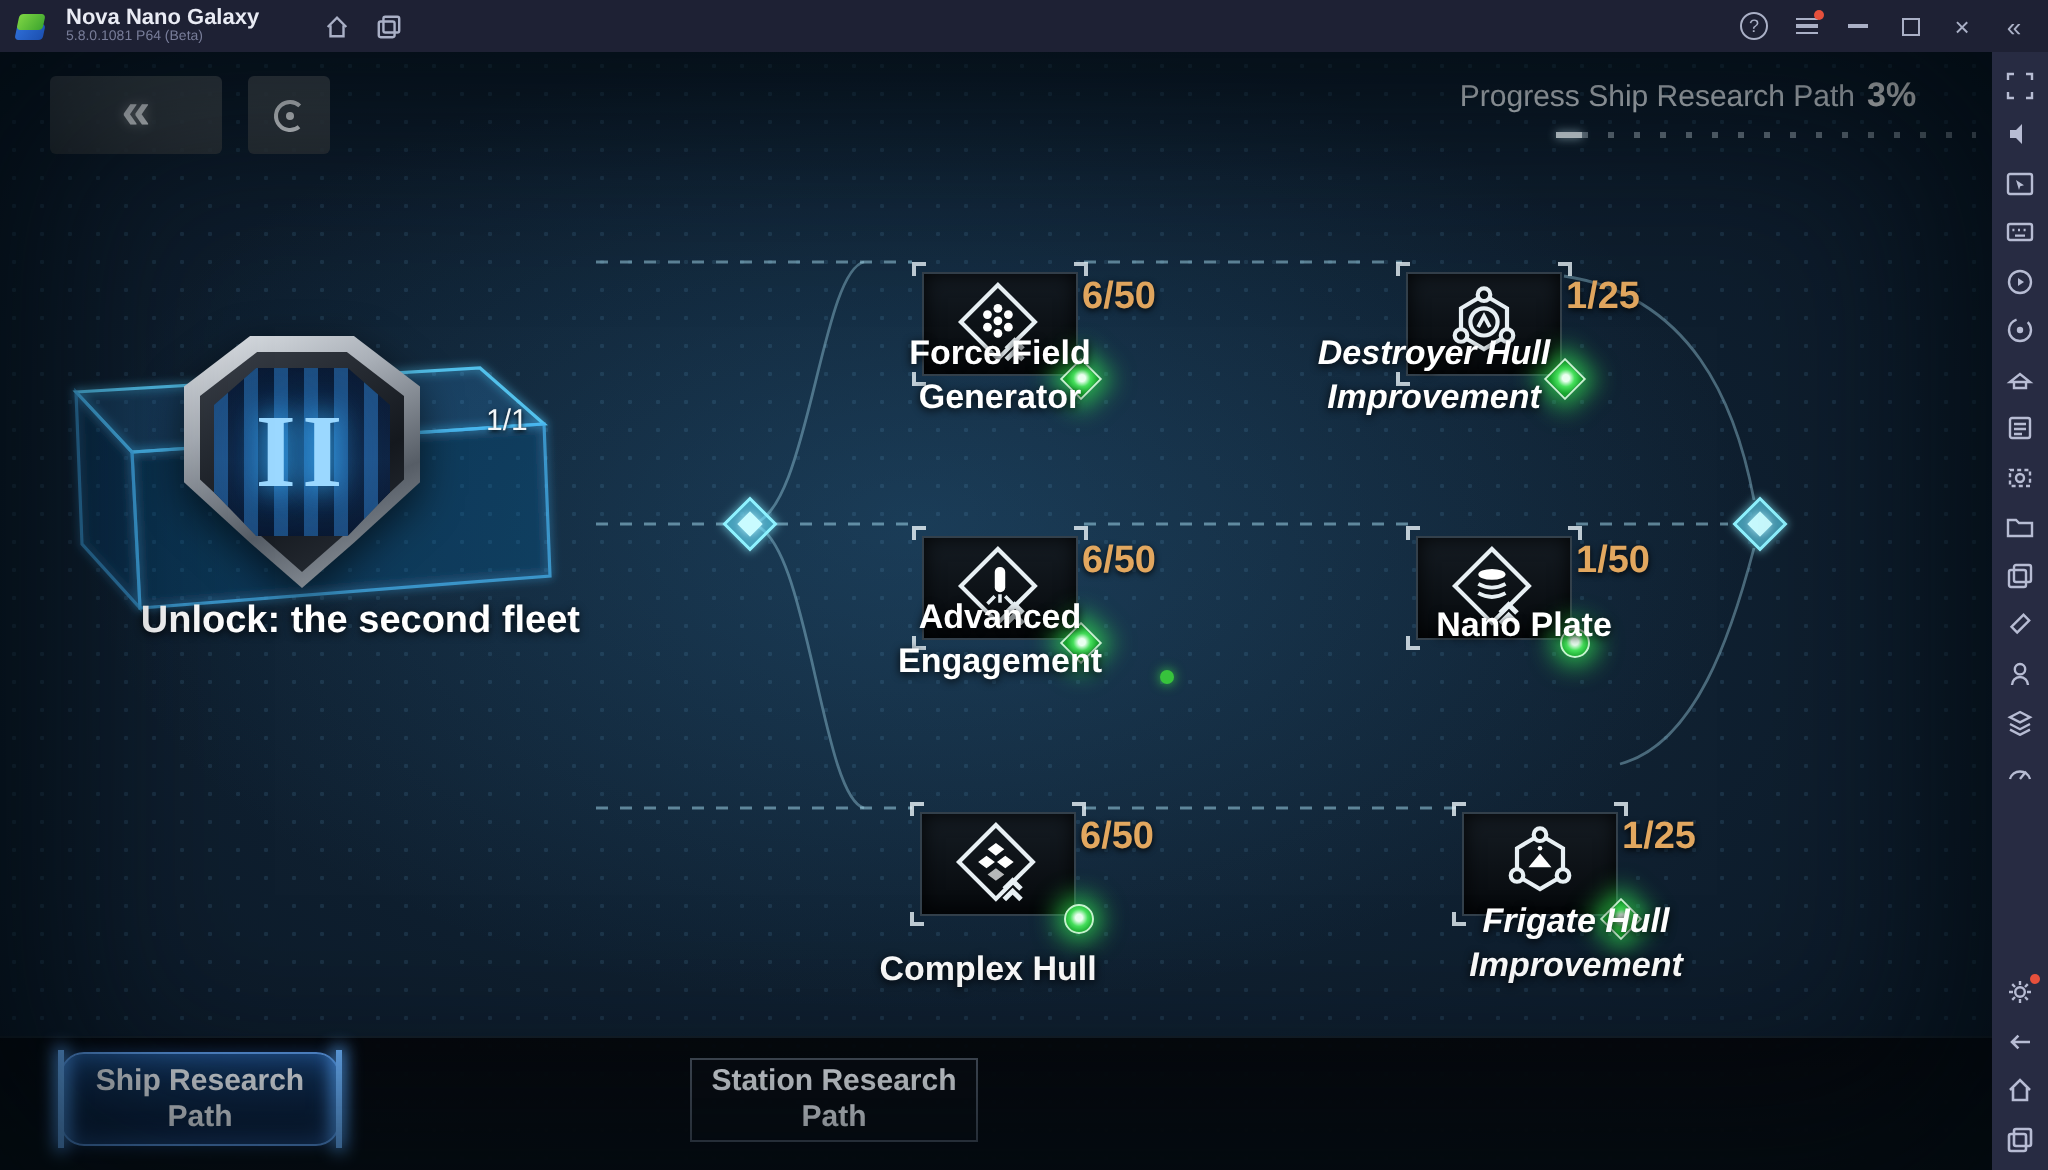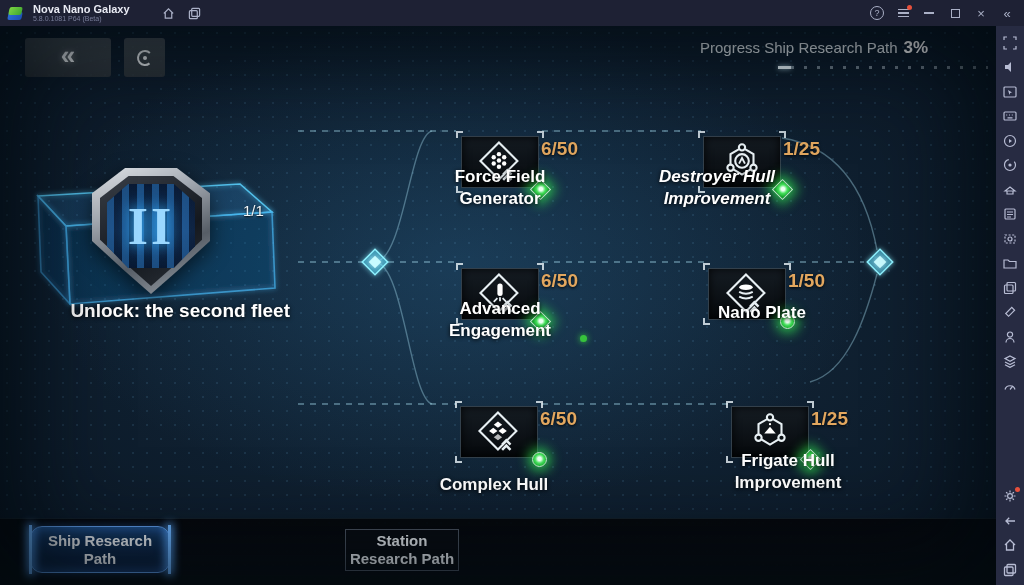--- a/index.html
+++ b/index.html
@@ -51,21 +51,21 @@
   
   .btn-back { position:absolute; left:25px; top:12px; width:86px; height:39px;
     background:linear-gradient(180deg, rgba(74,82,88,.85), rgba(47,53,58,.85)); border-radius:3px;
     display:flex; align-items:center; justify-content:center; cursor:pointer; }
   .btn-back span { font-size:26px; font-weight:bold; color:#e7ebee; text-shadow:0 0 6px rgba(255,255,255,.4); margin-top:-4px; }
   .btn-refresh { position:absolute; left:124px; top:12px; width:41px; height:39px;
     background:linear-gradient(180deg, rgba(74,82,88,.85), rgba(47,53,58,.85)); border-radius:3px;
     display:flex; align-items:center; justify-content:center; cursor:pointer; }
 
   
-  .progress-wrap { position:absolute; top:12px; left:700px; width:288px; text-align:left; }
+  .progress-wrap { position:absolute; top:12px; left:700px; width:288px; text-align:center; }
   .progress-label { font-size:15px; color:#dfe5ea; }
   .progress-value { font-size:17px; font-weight:bold; color:#ffffff; margin-left:6px; }
   .progress-bar { position:absolute; top:40px; left:778px; width:210px; height:3px;
     background:repeating-linear-gradient(90deg, rgba(220,235,245,.45) 0 3px, rgba(0,0,0,0) 3px 13px); }
   .progress-bar .fill { position:absolute; left:0; top:0; width:13px; height:3px; background:#e8f4fa; box-shadow:0 0 5px rgba(200,240,255,.8); }
 
   
   .emblem { position:absolute; left:92px; top:142px; width:118px; height:126px; filter:drop-shadow(0 6px 10px rgba(0,0,0,.6)); }
   .em-outer { position:absolute; inset:0; clip-path:polygon(28% 0,72% 0,100% 20%,100% 58%,72% 82%,50% 100%,28% 82%,0 58%,0 20%);
     background:linear-gradient(155deg,#e2e6ea 0%,#aab0b8 30%,#565d66 65%,#8a9199 90%); }
@@ -112,21 +112,21 @@
   .tab { position:absolute; display:flex; align-items:center; justify-content:center; text-align:center;
     font-size:15px; font-weight:bold; color:#e9edf2; line-height:1.2; cursor:pointer; }
   .tab-inactive { background:rgba(10,14,20,.82); border:1px solid #49525f; }
   .tab-active { background:linear-gradient(180deg,#12355e,#0a1a33);
     border:1px solid #5d9ae6; box-shadow:inset 0 0 14px rgba(70,150,255,.55), 0 0 8px rgba(60,140,255,.35); }
   .tab-active::before, .tab-active::after { content:""; position:absolute; top:-2px; bottom:-2px; width:3px;
     background:#6cb4ff; box-shadow:0 0 8px 2px rgba(90,170,255,.9); }
   .tab-active::before { left:-2px; } .tab-active::after { right:-2px; }
   .tab1 { left:30px; top:7px; width:140px; height:47px;border-radius:12px; }
   .tab2 { left:188px; top:10px; width:140px; height:42px; }
-  .tab3 { left:345px; top:10px; width:114px; height:42px; }
+  .tab3 { left:345px; top:10px; width:144px; height:42px; }
 </style>
 </head>
 <body>
 
 <div class="screen">
 
   <div class="titlebar">
     <div class="bs-logo">
         <i class="l1"></i>
         <i class="l2"></i>
@@ -464,21 +464,21 @@
         <path d="M22 8 L33 14.5 V27.5 L22 34 L11 27.5 V14.5 Z"></path>
         <circle cx="22" cy="8" r="3" fill="#0a1014"></circle>
           <circle cx="11" cy="27.5" r="3" fill="#0a1014"></circle>
           <circle cx="33" cy="27.5" r="3" fill="#0a1014"></circle>
         <path d="M22 17 l5.5 6.5 h-11 z" fill="#ffffff" stroke="none"></path>
         <circle cx="22" cy="14.5" r="1.1" fill="#ffffff" stroke="none"></circle>
       </svg>
       <span class="badge diamond"></span>
       <span class="count">1/25</span>
     </div>
-    <div class="nlabel" style="left:788px; top:424px; width:196px;">Frigate Hull Improvement</div>
+    <div class="nlabel" style="left:788px; top:424px; width:196px;font-style:italic;">Frigate Hull Improvement</div>
 
     <div class="green-dot"></div>
 
     <div class="tabstrip">
       <div class="tab tab1 tab-active">
           <span>Ship Research Path</span>
         </div>
       <div class="tab tab3 tab-inactive">
           <span>Station Research Path</span>
         </div>

